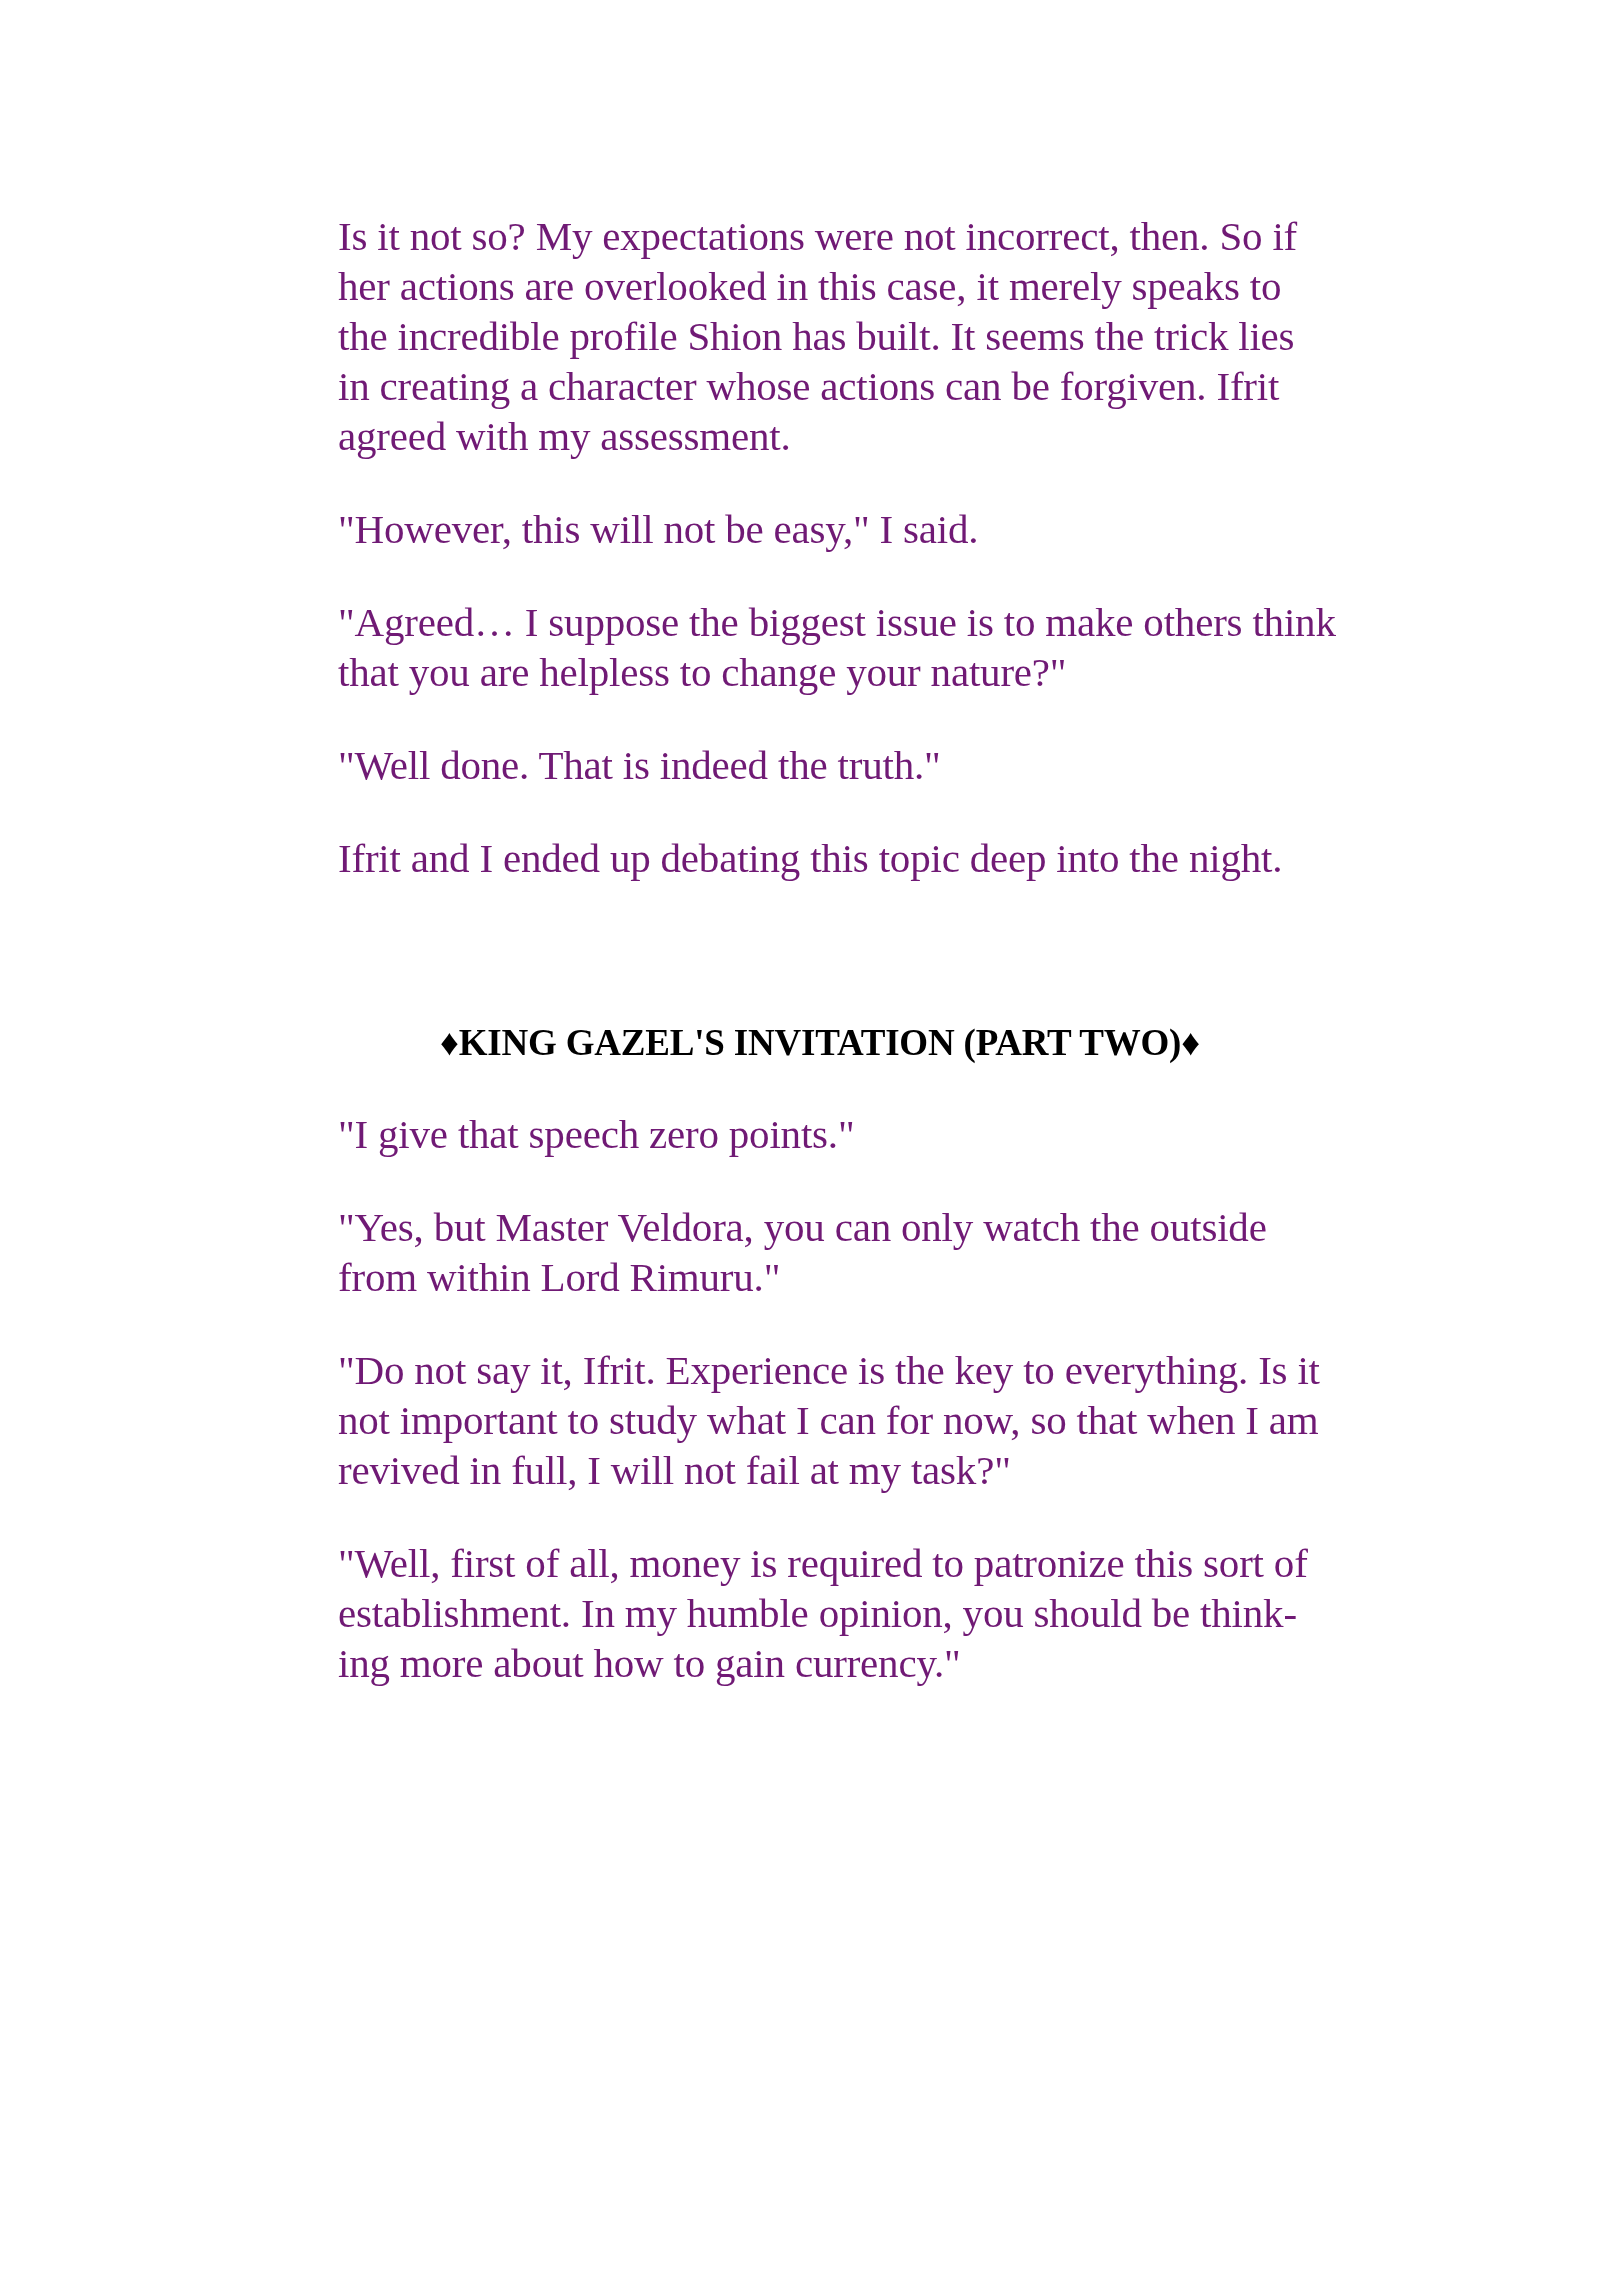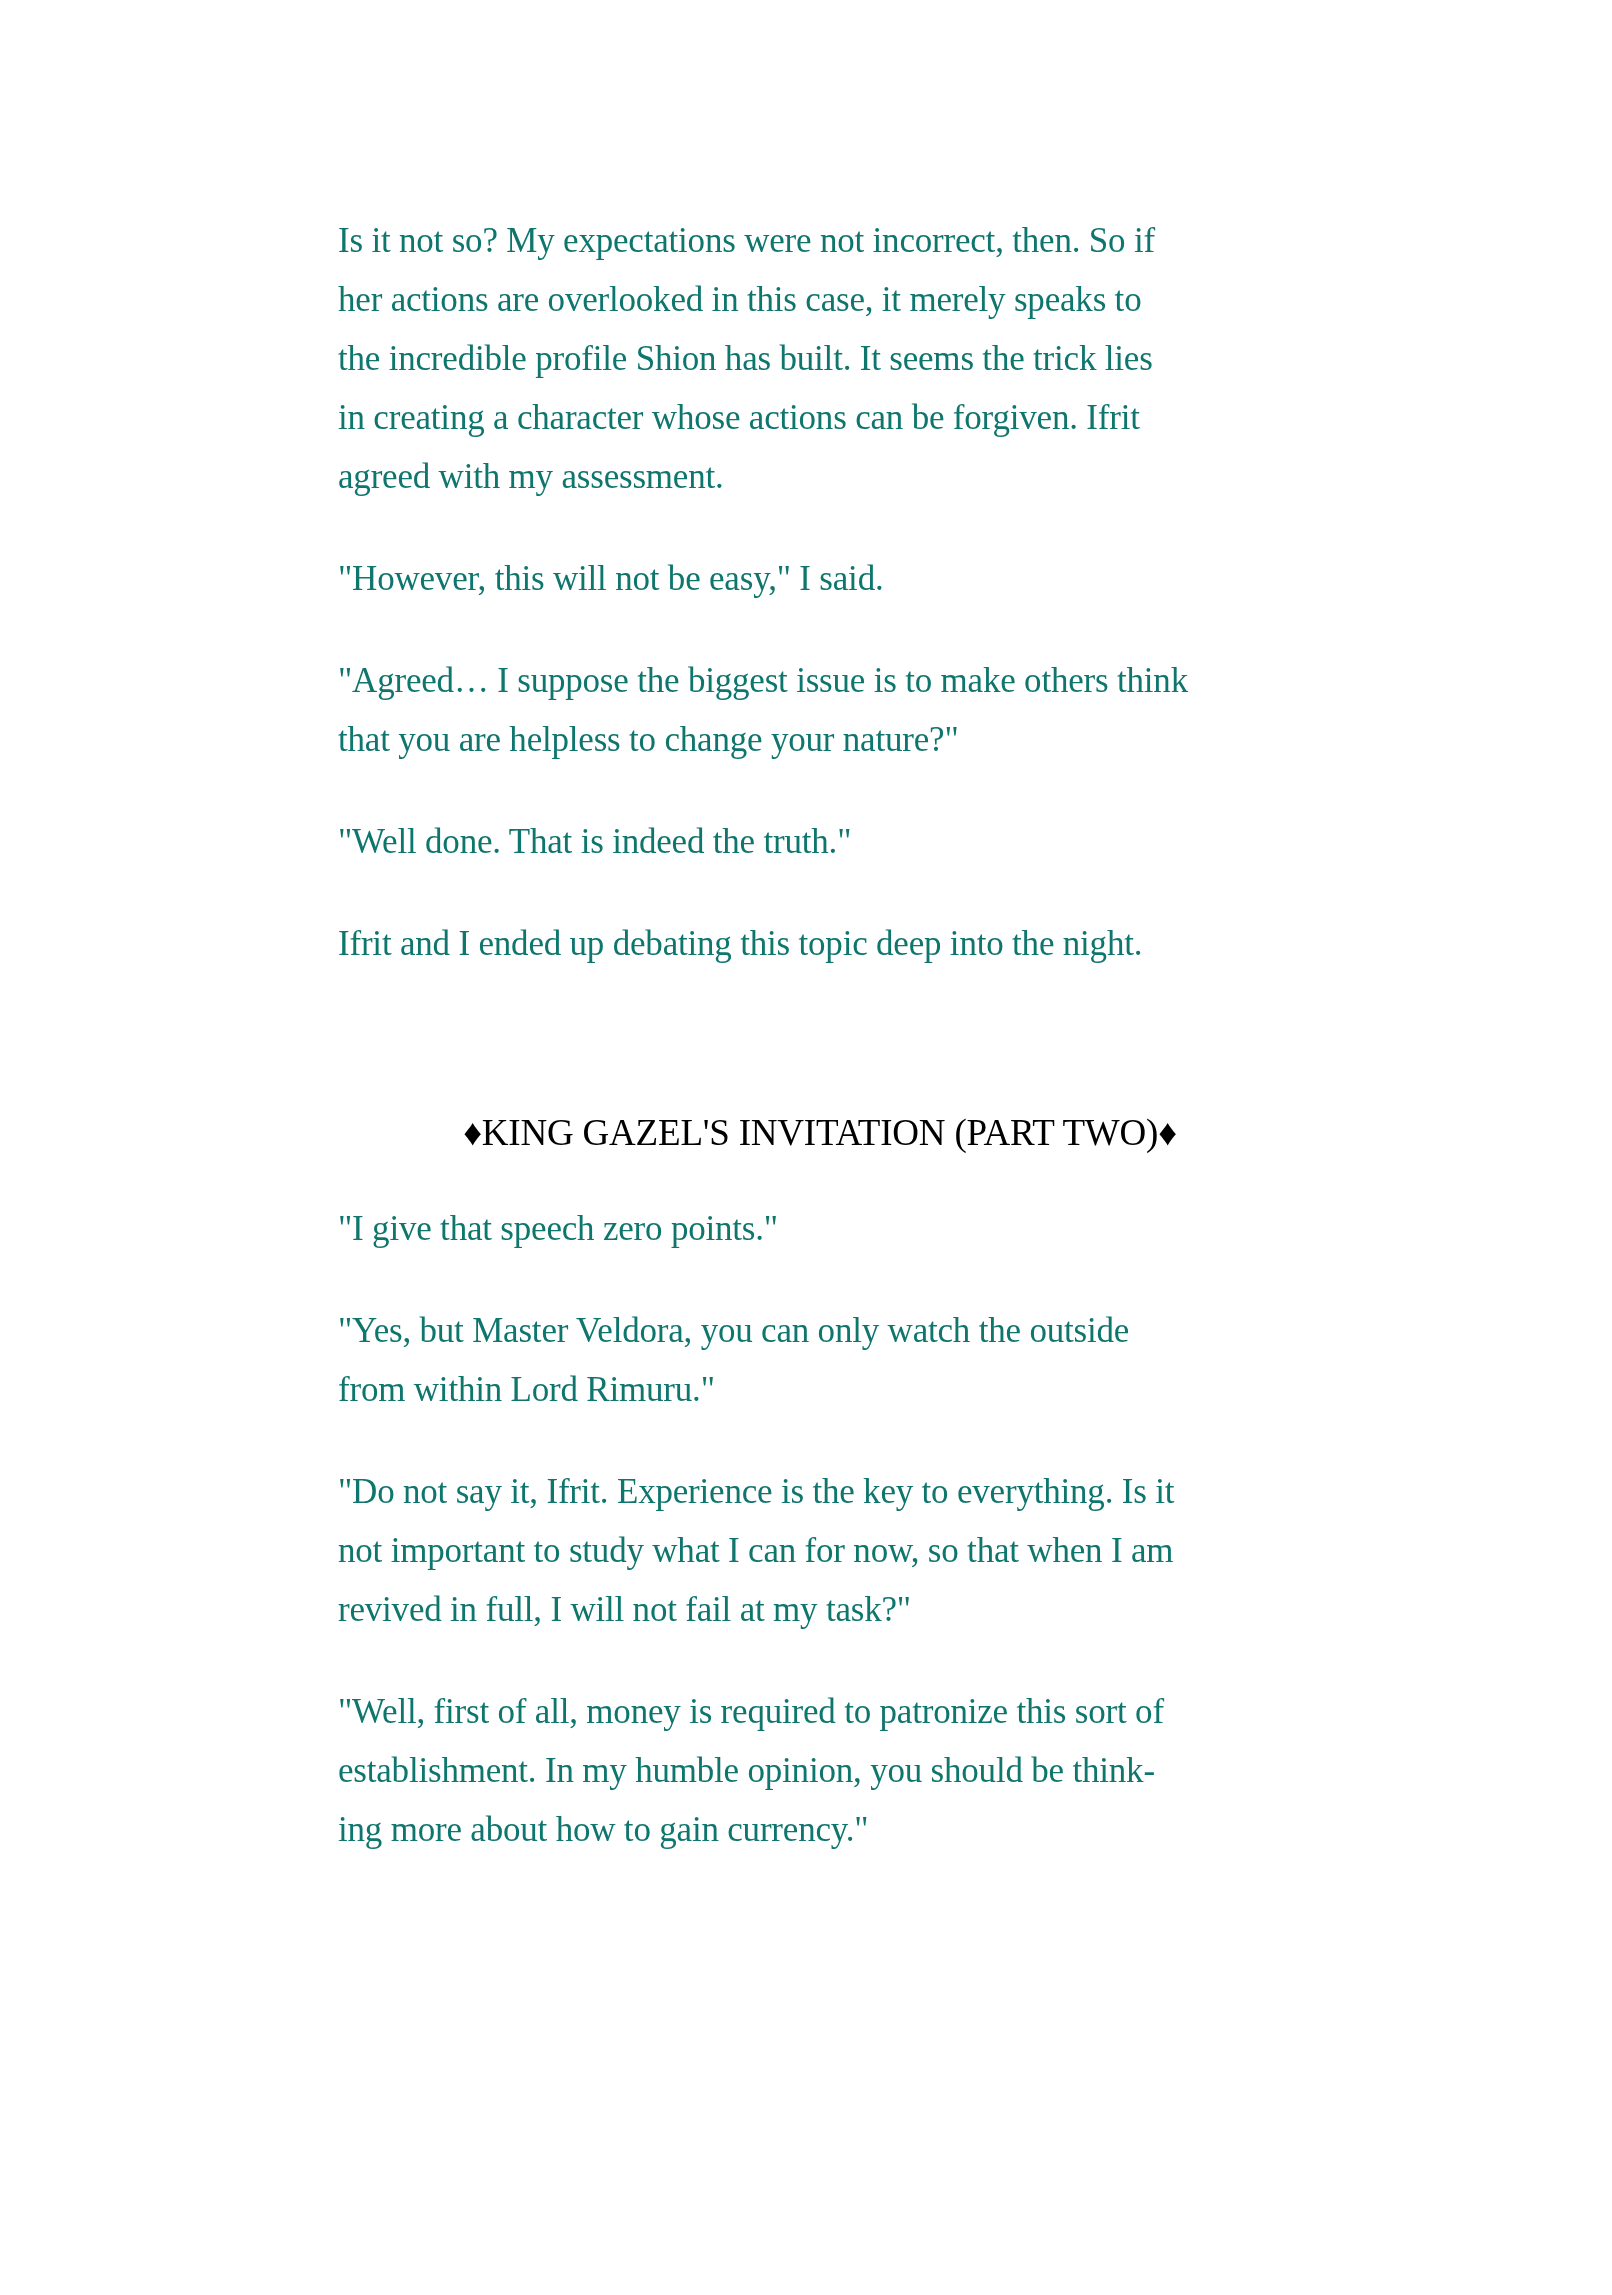--- a/index.html
+++ b/index.html
@@ -16,31 +16,31 @@
     overflow: hidden;
   }
   .content {
     position: absolute;
     top: 211px;
     left: 338px;
     width: 964px;
   }
   p.body-par {
     margin: 0 0 43px 0;
-    font-size: 35px;
-    line-height: 59px;
+    font-size: 41px;
+    line-height: 50px;
     letter-spacing: -0.2px;
     white-space: pre;   
-    color: #0f766e;
+    color: #701a75;
   }
   h2.section-heading {
     margin: 138px 0 45px 0;
     font-size: 37px;
     line-height: 43px;
-    font-weight: 400;
+    font-weight: 700;
     text-align: center;
     letter-spacing: -0.2px;
     white-space: pre;
     color: #000000;
   }
 </style>
 </head>
 <body>
 
 <div class="content">

